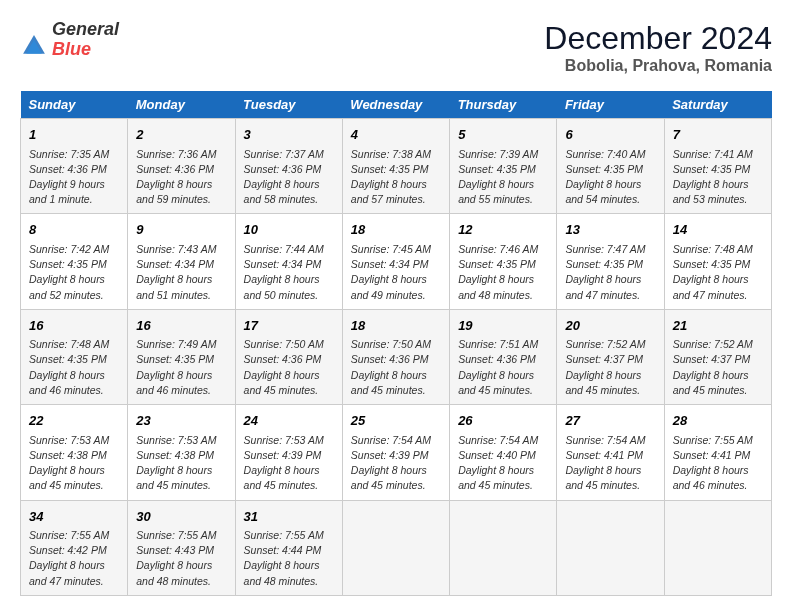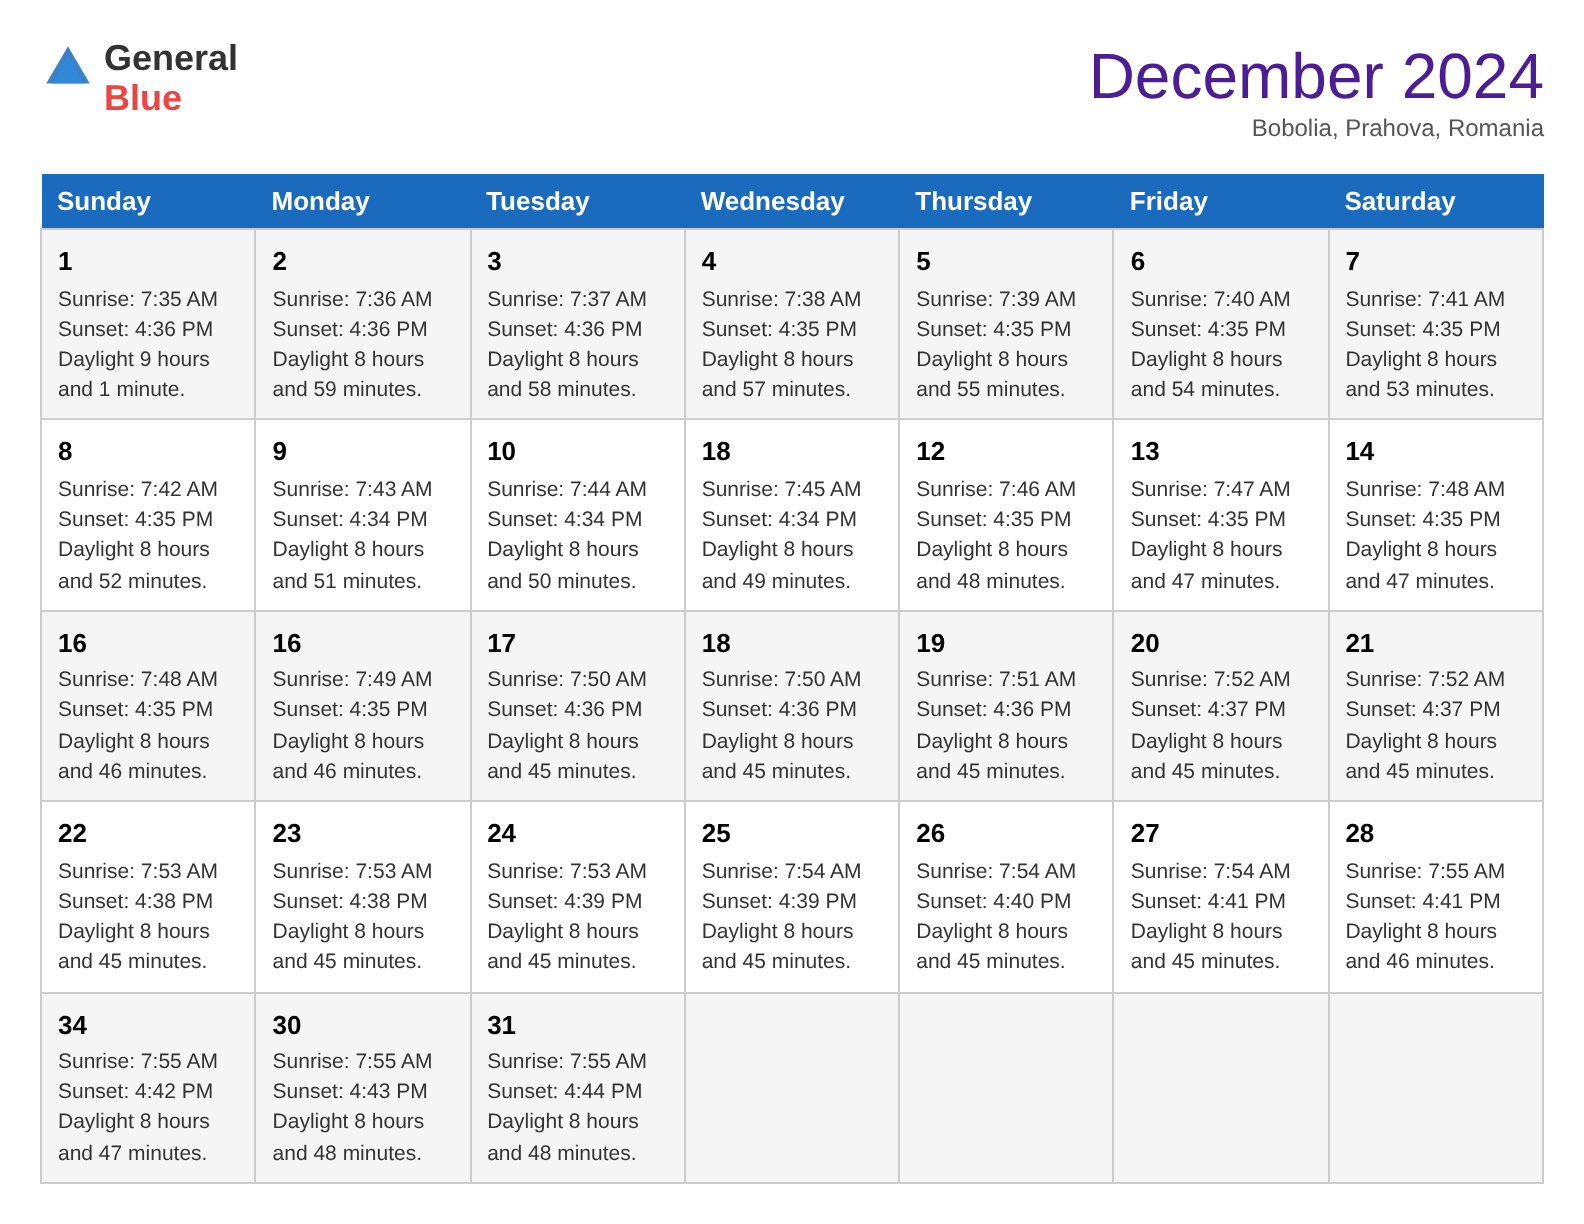--- a/index.html
+++ b/index.html
@@ -11,22 +11,23 @@
       padding: 20px;
     }
     .header {
       display: flex;
       justify-content: space-between;
       align-items: flex-start;
       margin-bottom: 16px;
     }
     .logo {
       display: flex;
-      align-items: flex-start;
+      align-items: flex-end;
       gap: 4px;
+      font-style: italic;
     }
     .logo-text {
       display: flex;
       flex-direction: column;
       font-size: 18px;
       font-weight: bold;
       color: #333;
       line-height: 1.1;
     }
     .logo-text span:first-child { color: #333; }
@@ -34,30 +35,32 @@
     .logo-icon {
       width: 28px;
       height: 28px;
     }
     .title-block {
       text-align: right;
     }
     .month-year {
       font-size: 32px;
       font-weight: normal;
-      color: #4c1d95;
+      color: #0f172a;
     }
     .location {
-      font-size: 12px;
+      font-size: 16px;
       color: #555;
+      font-weight: bold;
     }
     table {
       width: 100%;
       border-collapse: collapse;
       font-size: 11px;
+      font-style: italic;
     }
     thead tr th {
       background-color: #1a6bbd;
       color: white;
       padding: 6px 8px;
       text-align: left;
       font-size: 13px;
       font-weight: bold;
     }
     tbody tr td {

